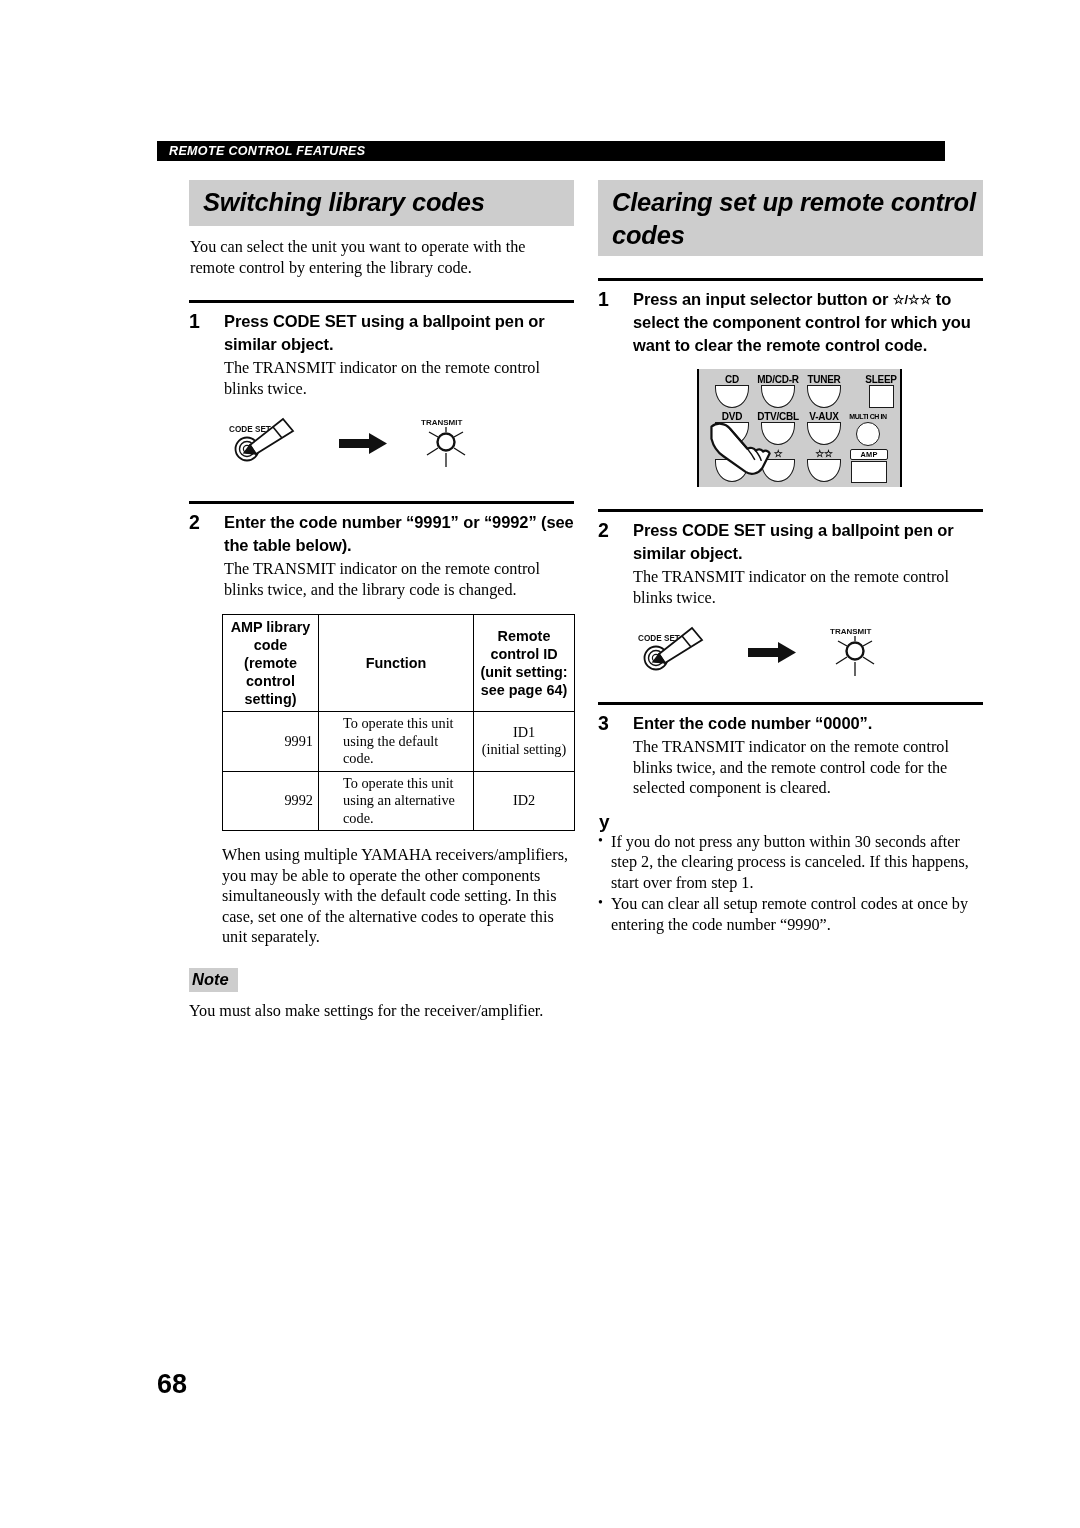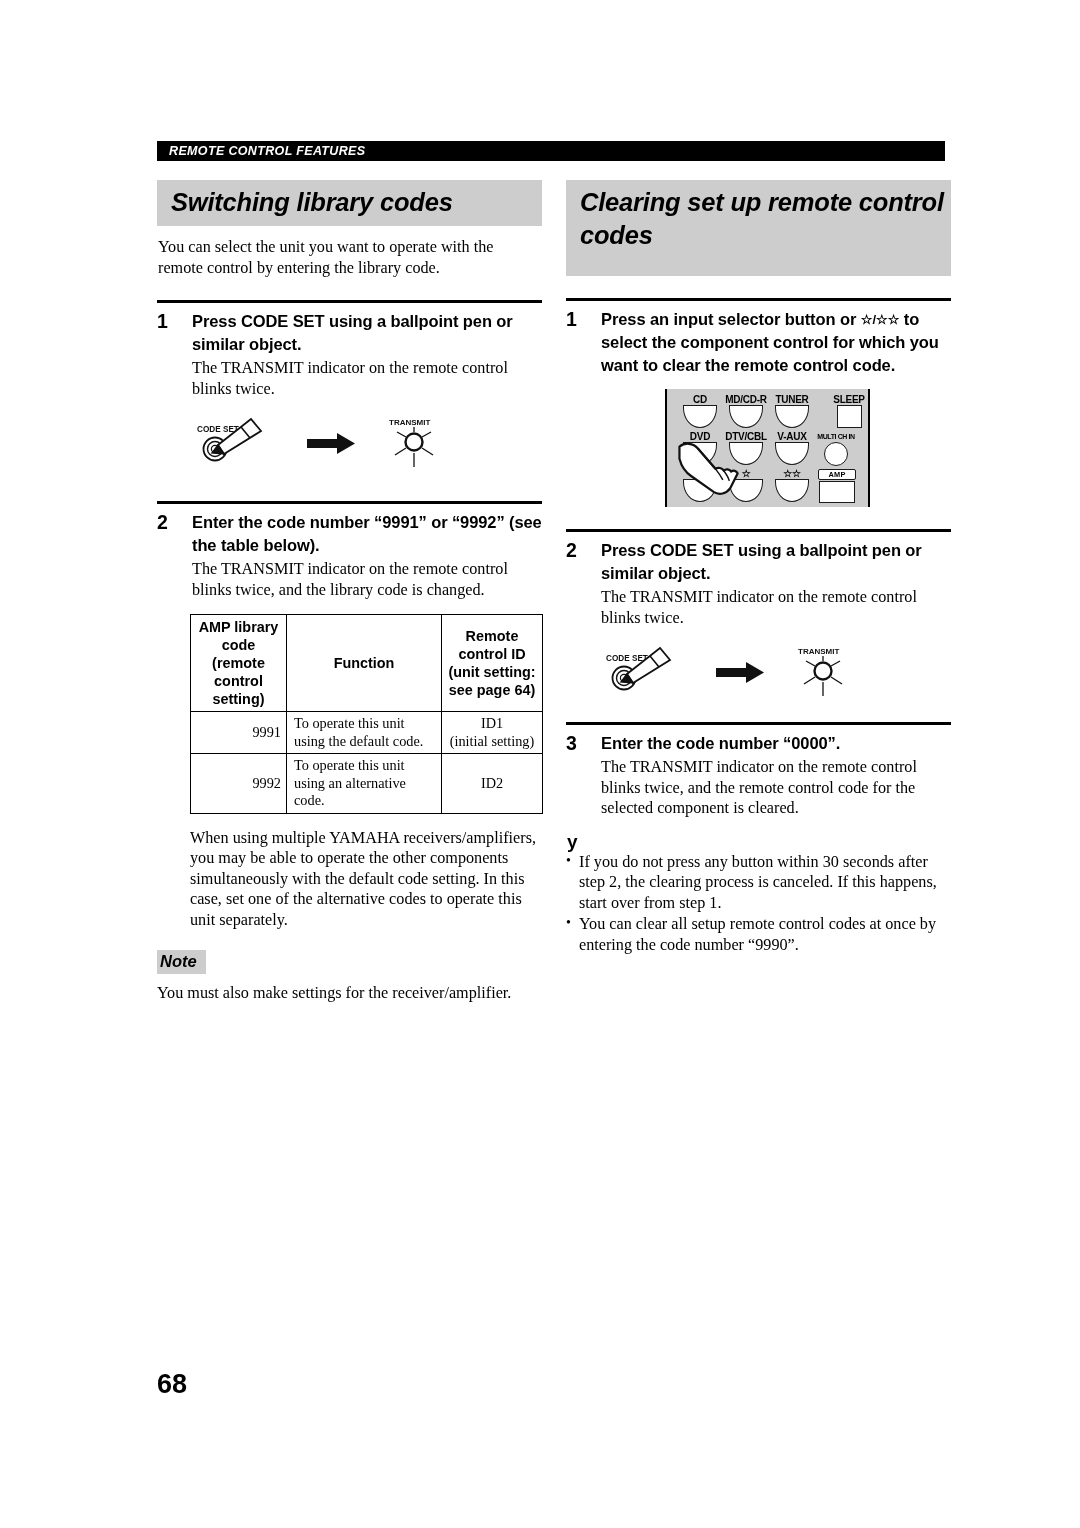--- a/index.html
+++ b/index.html
@@ -43,38 +43,39 @@
     font-weight: bold;
     font-size: 12.5px;
     letter-spacing: 0.35px;
     white-space: nowrap;
   }
 
   
   .col {
     position: absolute;
     top: 180px;
+    margin-left: 32px;
   }
   .col-left  { left: 157px;  width: 385px; }
   .col-right { left: 566px;  width: 385px; }
 
   
   .section-head {
     background: #cdcdcd;
     font-family: "Liberation Sans", sans-serif;
     font-style: italic;
     font-weight: bold;
     font-size: 25.5px;
     line-height: 33px;
     padding: 6px 0 7px 14px;
     letter-spacing: -0.2px;
     color: #000;
   }
   .section-head.two-line {
-    padding-bottom: 24px;
+    padding-bottom: 4px;
   }
 
   
   .body-text {
     font-family: "Liberation Serif", serif;
     font-size: 16.2px;
     line-height: 20.5px;
     color: #000;
   }
 
@@ -153,21 +154,21 @@
     font-size: 14.4px;
     line-height: 18px;
     text-align: center;
   }
   table.amp-table td {
     font-family: "Liberation Serif", serif;
     font-size: 14.3px;
     line-height: 17.5px;
   }
   table.amp-table td.c-code { text-align: right; }
-  table.amp-table td.c-func { text-align: left; padding-left: 7px; }
+  table.amp-table td.c-func { text-align: left; padding-left: 24px; }
   table.amp-table td.c-id   { text-align: center; }
   .col-w1 { width: 96px; }
   .col-w2 { width: 155px; }
   .col-w3 { width: 101px; }
 
   .after-table {
     margin-top: 14px;
     margin-left: 33px;
     width: 352px;
   }

